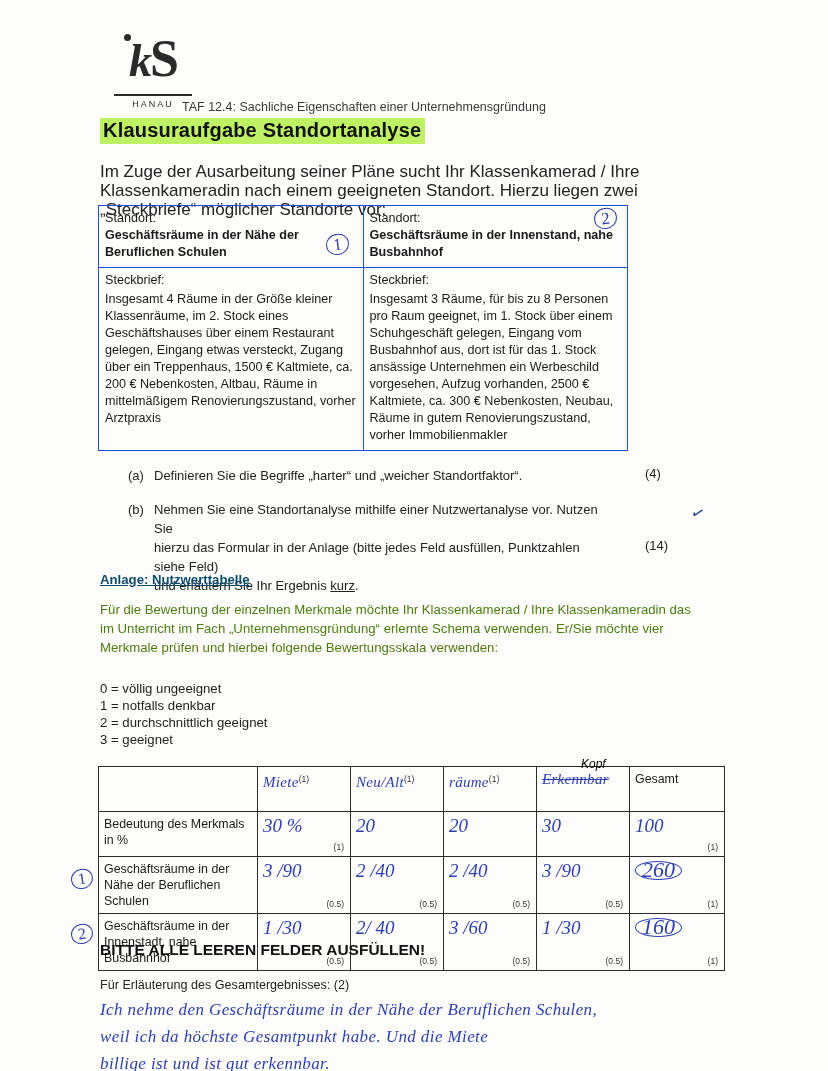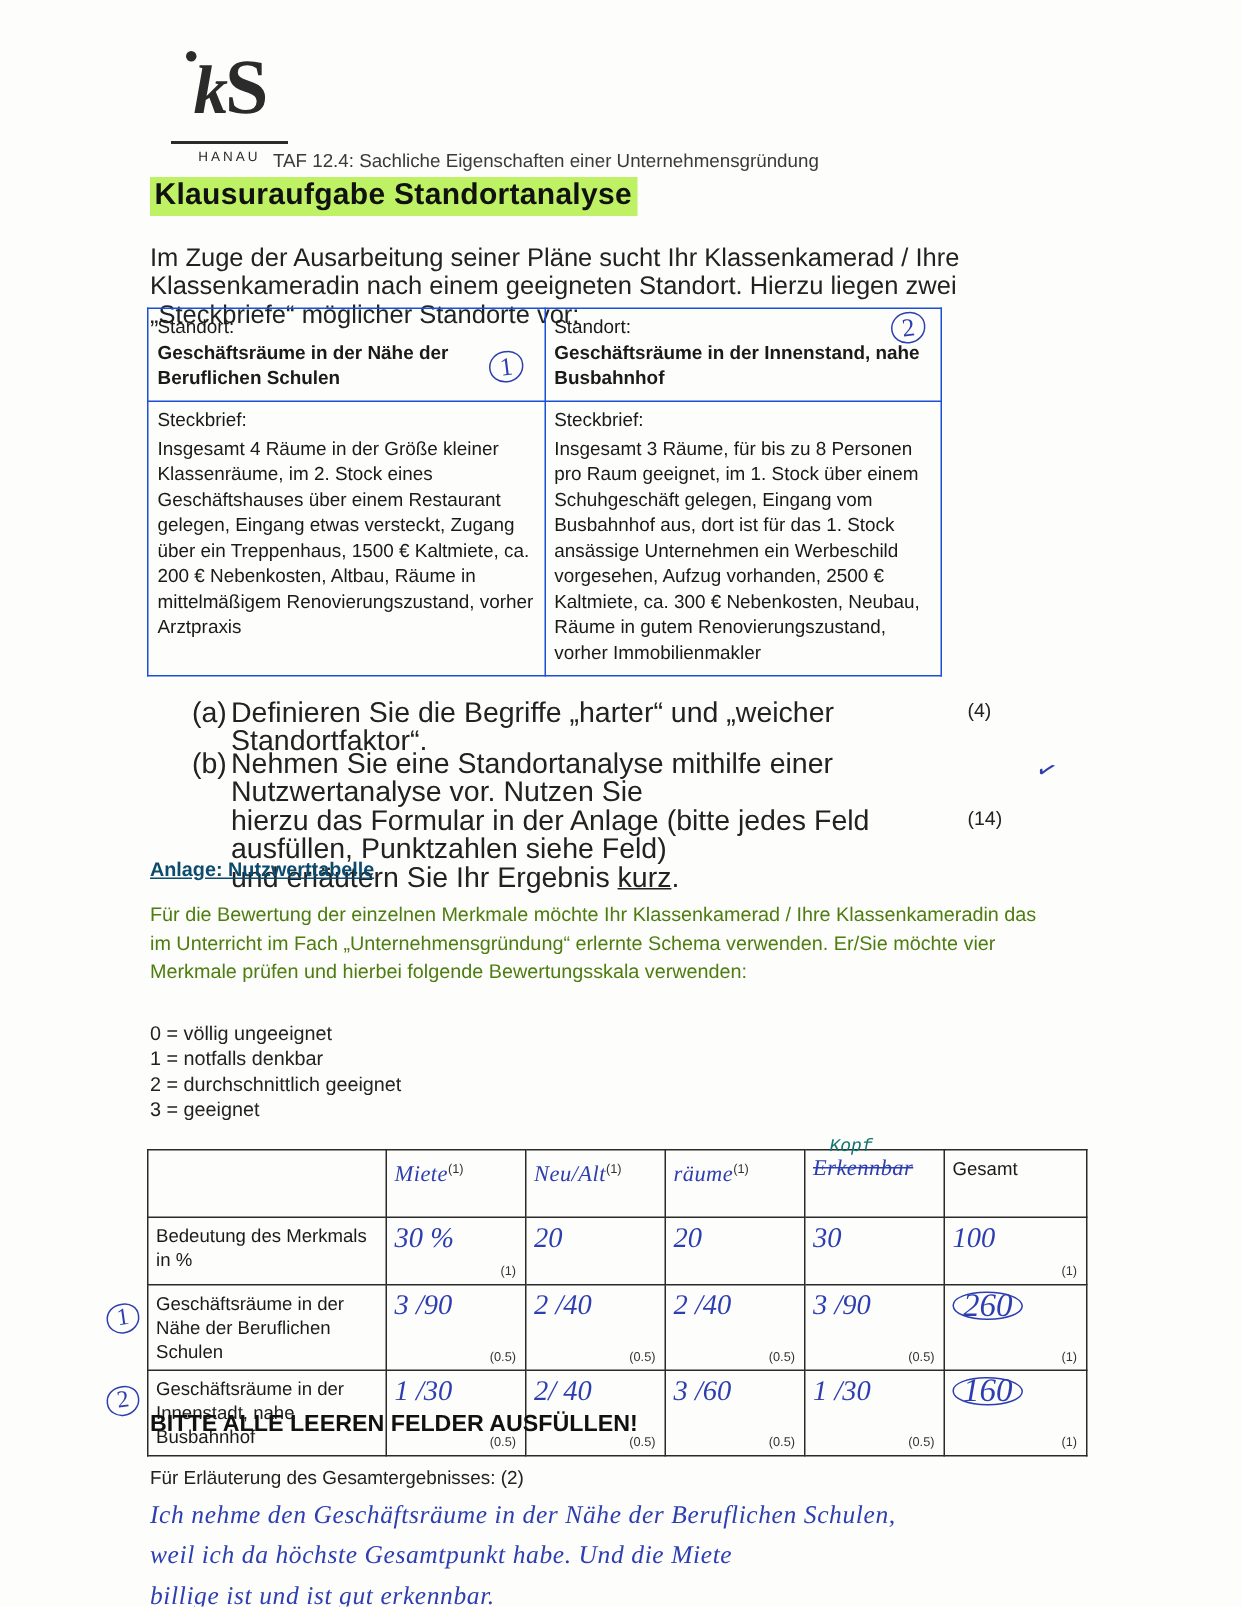--- a/index.html
+++ b/index.html
@@ -130,21 +130,21 @@
     line-height: 19px;
     text-align: center;
     transform: rotate(-7deg);
   }
   .hc-1 { right: 14px; top: 28px; }
   .hc-2 { right: 10px; top: 2px; }
 
   
   .q {
     position: absolute;
-    font-size: 19px;
+    font-size: 13px;
     line-height: 19px;
     color: #222;
   }
   .q-a { left: 128px; top: 466px; width: 500px; }
   .q-b { left: 128px; top: 500px; width: 500px; }
   .q-label { display: inline-block; width: 26px; }
   .q-text { display: inline-block; width: 455px; vertical-align: top; }
   .pts {
     position: absolute;
     font-size: 13px;
@@ -228,23 +228,23 @@
   .hsub {
     font-size: 8.5px;
     color: #333;
     font-family: "Liberation Sans", sans-serif;
     font-style: normal;
     vertical-align: super;
   }
   .kopf {
     position: absolute;
     top: -11px;
-    left: 16px;
-    font-family: Liberation Mono, monospace;
-    color: #0f766e;
+    left: 44px;
+    font-family: Liberation Sans, sans-serif;
+    color: #000000;
     font-size: 12px;
     font-style: italic;
   }
   .strike { text-decoration: line-through; }
   .cell-hand {
     font-family: "Liberation Serif", serif;
     color: #2d3fb0;
     font-size: 19px;
     font-style: italic;
     display: block;

